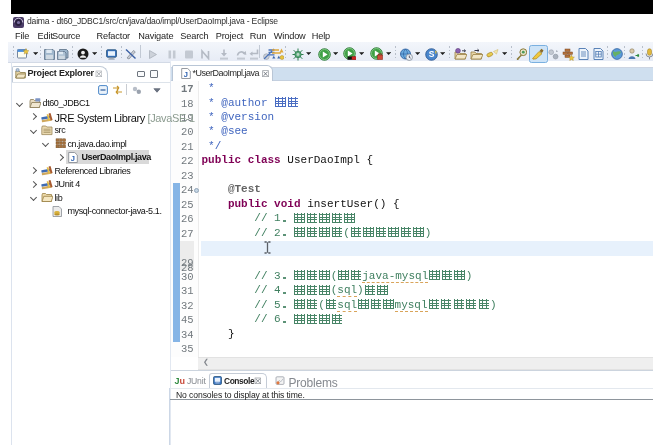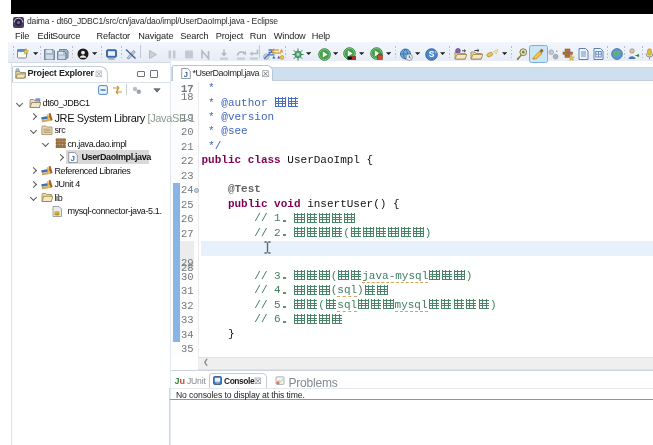--- a/index.html
+++ b/index.html
@@ -121,36 +121,36 @@
 
 <div class="abs" id="problems-icon" style="left:272px;top:375px;"></div>
 <div class="abs" style="left:288.5px;top:376px;font-size:12px;letter-spacing:-0.2px;color:#85898f;">Problems</div>
 <div class="abs" style="left:171px;top:387.5px;width:482px;height:1px;background:#e3e8ee;"></div>
 <div class="abs" style="left:170px;top:398.6px;width:483px;height:1.3px;background:#8e959c;"></div>
 <div class="abs" style="left:176px;top:389.8px;font-size:8.6px;letter-spacing:-0.1px;color:#222;">No consoles to display at this time.</div>
 
 <div class="abs" style="left:168.5px;top:388px;width:1.5px;height:57px;background:#ccd7e6;"></div>
 
 <div class="gnum" style="left:171.5px;top:82.1px;font-weight:bold;">17</div>
-<div class="gnum" style="left:171.5px;top:90px;">18</div>
+<div class="gnum" style="left:171.5px;top:97px;">18</div>
 <div class="gnum" style="left:171.5px;top:111.0px;">19</div>
 <div class="gnum" style="left:171.5px;top:125.4px;">20</div>
 <div class="gnum" style="left:171.5px;top:139.9px;">21</div>
 <div class="gnum" style="left:171.5px;top:154.3px;">22</div>
 <div class="gnum" style="left:171.5px;top:168.8px;">23</div>
 <div class="gnum" style="left:171.5px;top:183.2px;">24</div>
 <div class="gnum" style="left:171.5px;top:197.7px;">25</div>
 <div class="gnum" style="left:171.5px;top:212.1px;">26</div>
 <div class="gnum" style="left:171.5px;top:226.6px;text-align:right;">27</div>
 <div class="gnum" style="left:171.5px;top:241.0px;margin-top:20px;">28</div>
 <div class="gnum" style="left:171.5px;top:255.5px;">29</div>
 <div class="gnum" style="left:171.5px;top:269.9px;">30</div>
 <div class="gnum" style="left:171.5px;top:284.4px;">31</div>
 <div class="gnum" style="left:171.5px;top:298.9px;">32</div>
-<div class="gnum" style="left:171.5px;top:313.3px;">33</div>
+<div class="gnum" style="left:171.5px;top:313.3px;">45</div>
 <div class="gnum" style="left:171.5px;top:327.8px;">34</div>
 <div class="gnum" style="left:171.5px;top:342.2px;">35</div>
 
 <div class="codeline" style="top:81.1px;"><span class="jd"> *</span></div>
 <div class="codeline" style="top:95.5px;"><span class="jd"> * @author <span class="cj"></span><span class="cj"></span></span></div>
 <div class="codeline" style="top:110.0px;"><span class="jd"> * @version</span></div>
 <div class="codeline" style="top:124.4px;"><span class="jd"> * @see</span></div>
 <div class="codeline" style="top:138.9px;"><span class="jd"> */</span></div>
 <div class="codeline" style="top:153.3px;"><span class="kw">public class </span>UserDaoImpl {</div>
 <div class="codeline" style="top:182.2px;"><span class="ann">    @Test</span></div>

